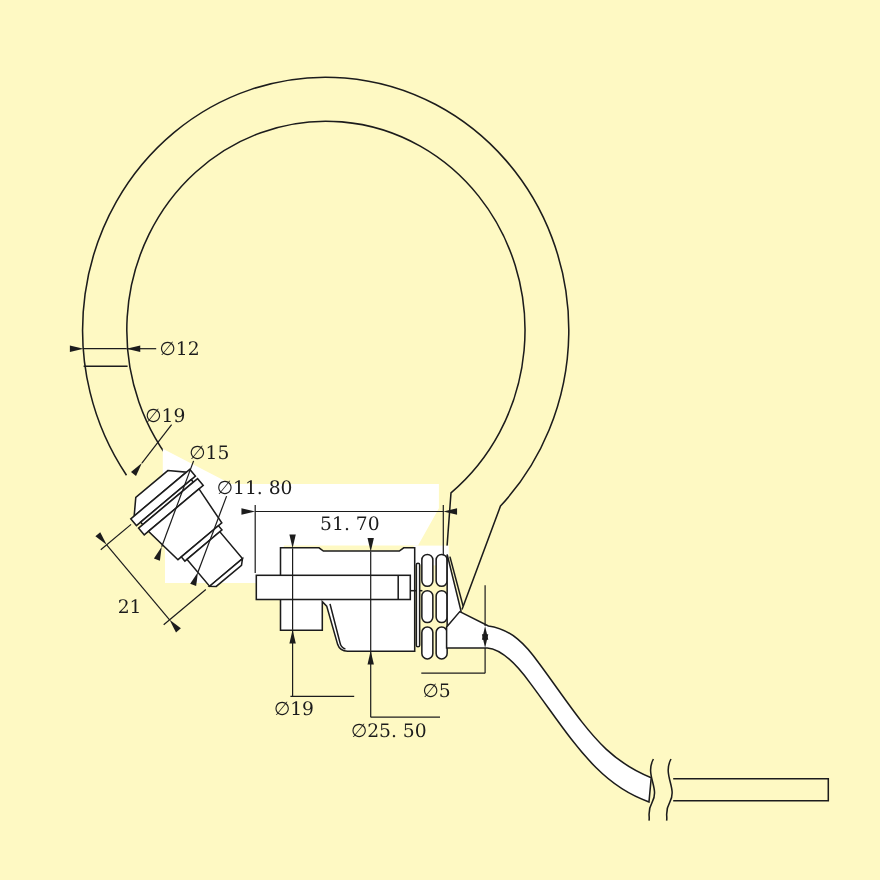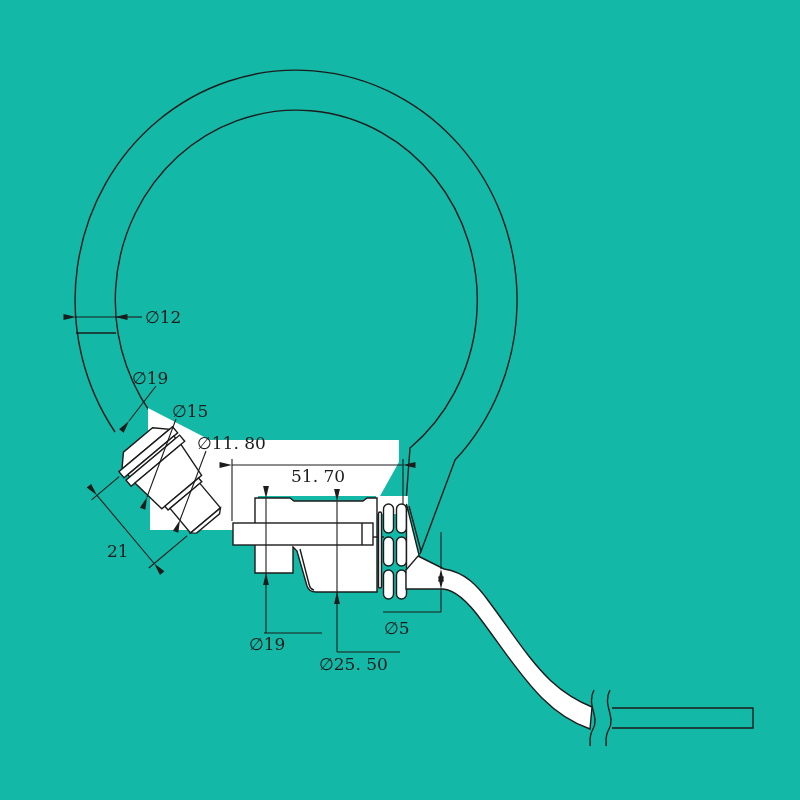--- a/index.html
+++ b/index.html
@@ -1,16 +1,16 @@
 <!DOCTYPE html>
 <html><head>
 <meta charset="utf-8">
 <style>
   html,body{margin:0;padding:0;background:#fff;}
-  .stage{position:relative;width:800px;height:800px;background:#14b8a6;overflow:hidden;}
+  .stage{position:relative;width:800px;height:800px;background:#fef9c3;overflow:hidden;}
   svg text{font-family:"DejaVu Serif","Liberation Serif",serif;font-size:17px;fill:#1c1c1c;}
   .thin{stroke:#1c1c1c;stroke-width:1.1;fill:none;}
   .geo{stroke:#1c1c1c;stroke-width:1.4;fill:none;}
   .geow{stroke:#1c1c1c;stroke-width:1.4;fill:#ffffff;}
   .mask{fill:#ffffff;stroke:none;}
 </style>
 </head>
 <body>
 
 <div class="stage">

